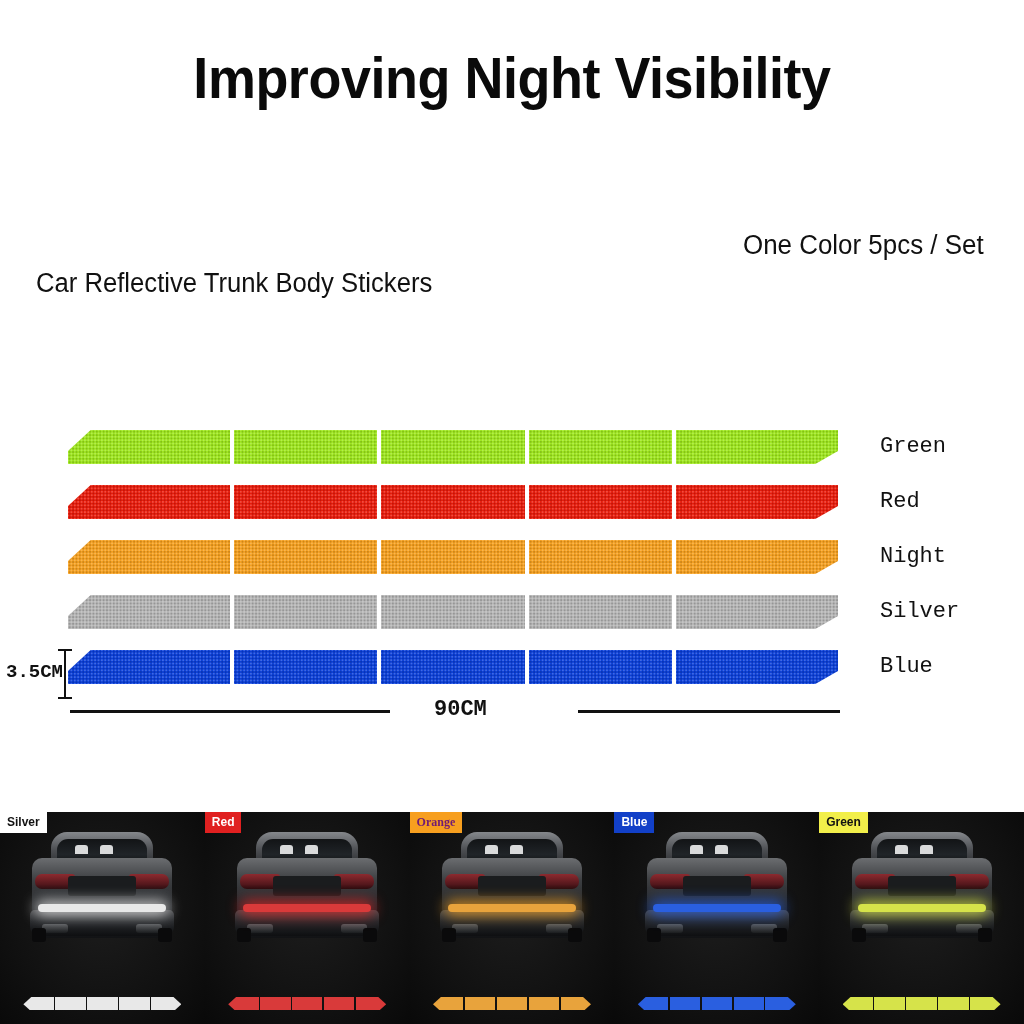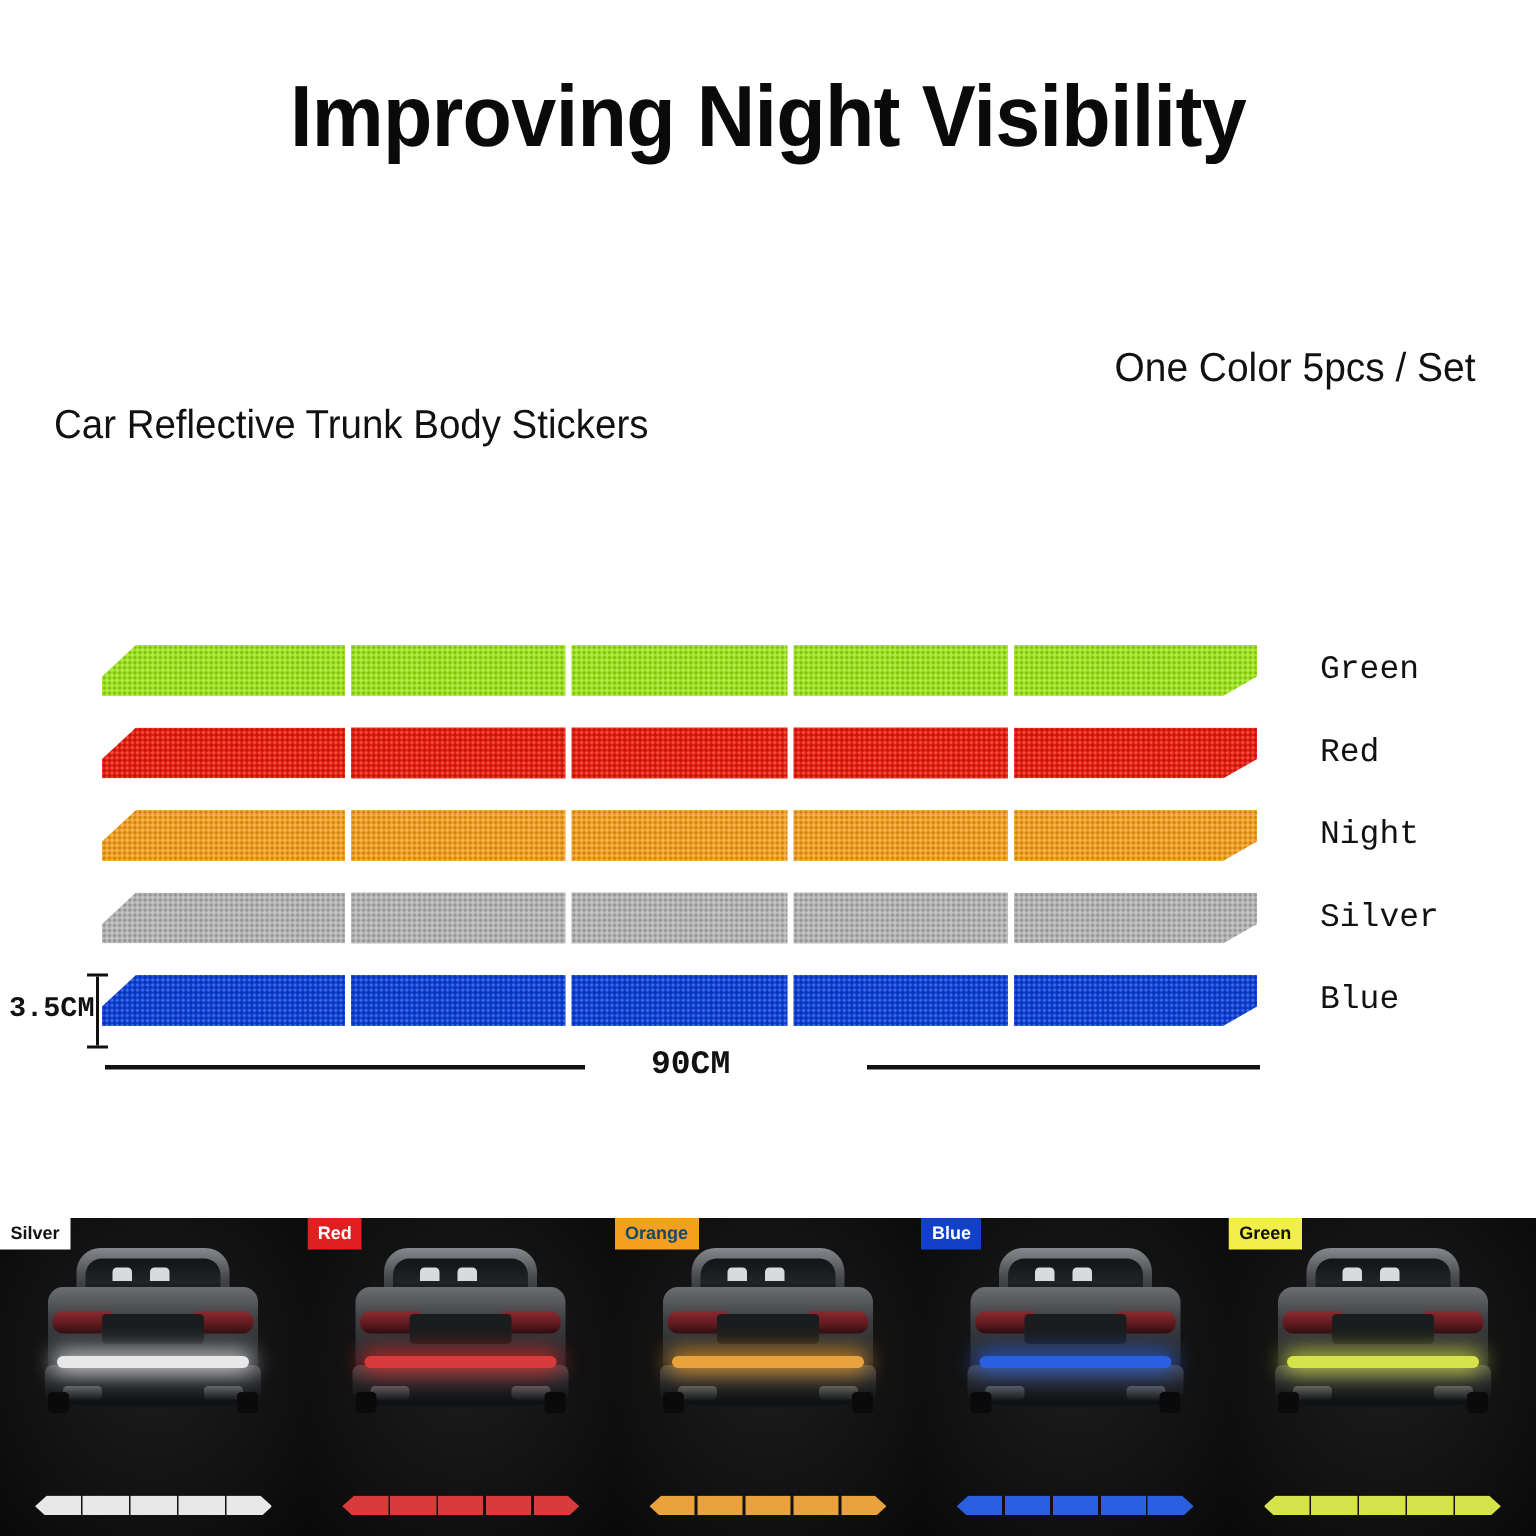--- a/index.html
+++ b/index.html
@@ -438,21 +438,21 @@
         </div>
         <div class="strip-sample">
           <div class="s" style="background: rgb(217, 58, 58);"></div>
           <div class="s" style="background: rgb(217, 58, 58);"></div>
           <div class="s" style="background: rgb(217, 58, 58);"></div>
           <div class="s" style="background: rgb(217, 58, 58);"></div>
           <div class="s" style="background: rgb(217, 58, 58);"></div>
         </div>
       </div>
       <div class="panel">
-        <div class="badge" style="background: rgb(247, 159, 31); color: #0c4a6e;">Orange</div>
+        <div class="badge" style="background: rgb(247, 159, 31); color: #701a75; font-family: Liberation Serif, serif;">Orange</div>
         <div class="car">
           <div class="car-roof"></div>
           <div class="car-glass"></div>
           <div class="headrest l"></div>
           <div class="headrest r"></div>
           <div class="car-body"></div>
           <div class="lamp l"></div>
           <div class="lamp r"></div>
           <div class="plate"></div>
           <div class="bumper"></div>

